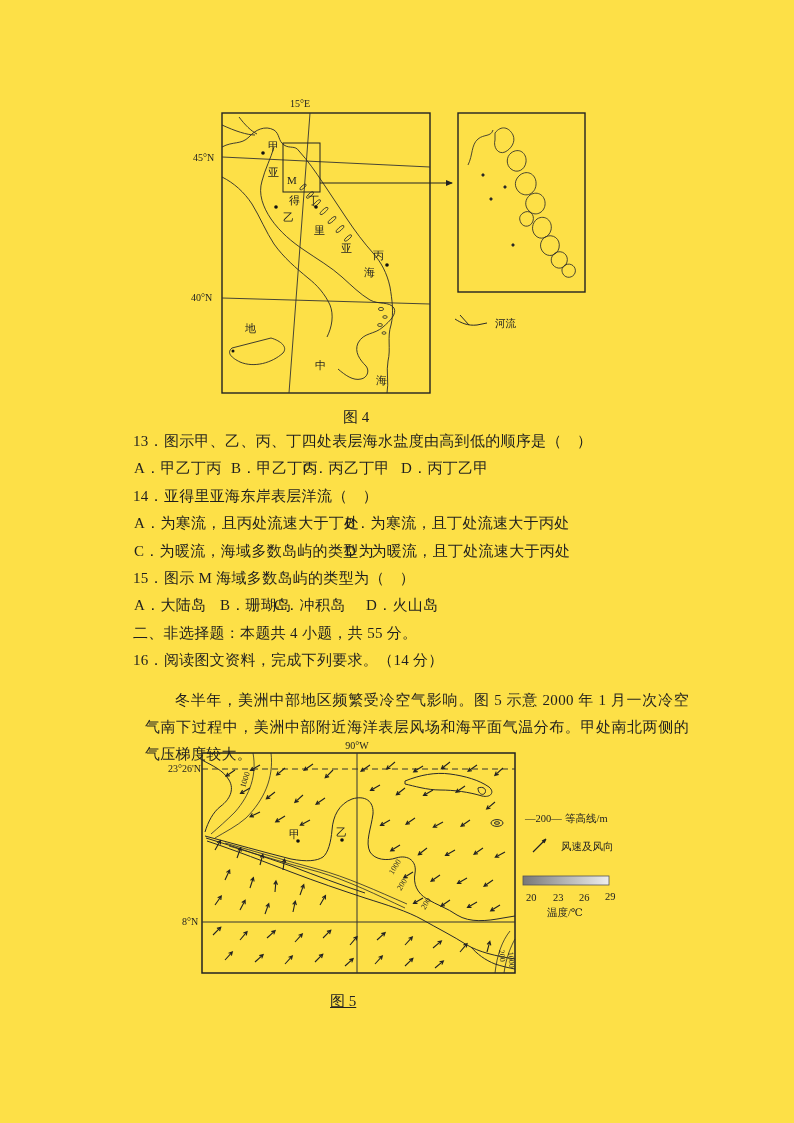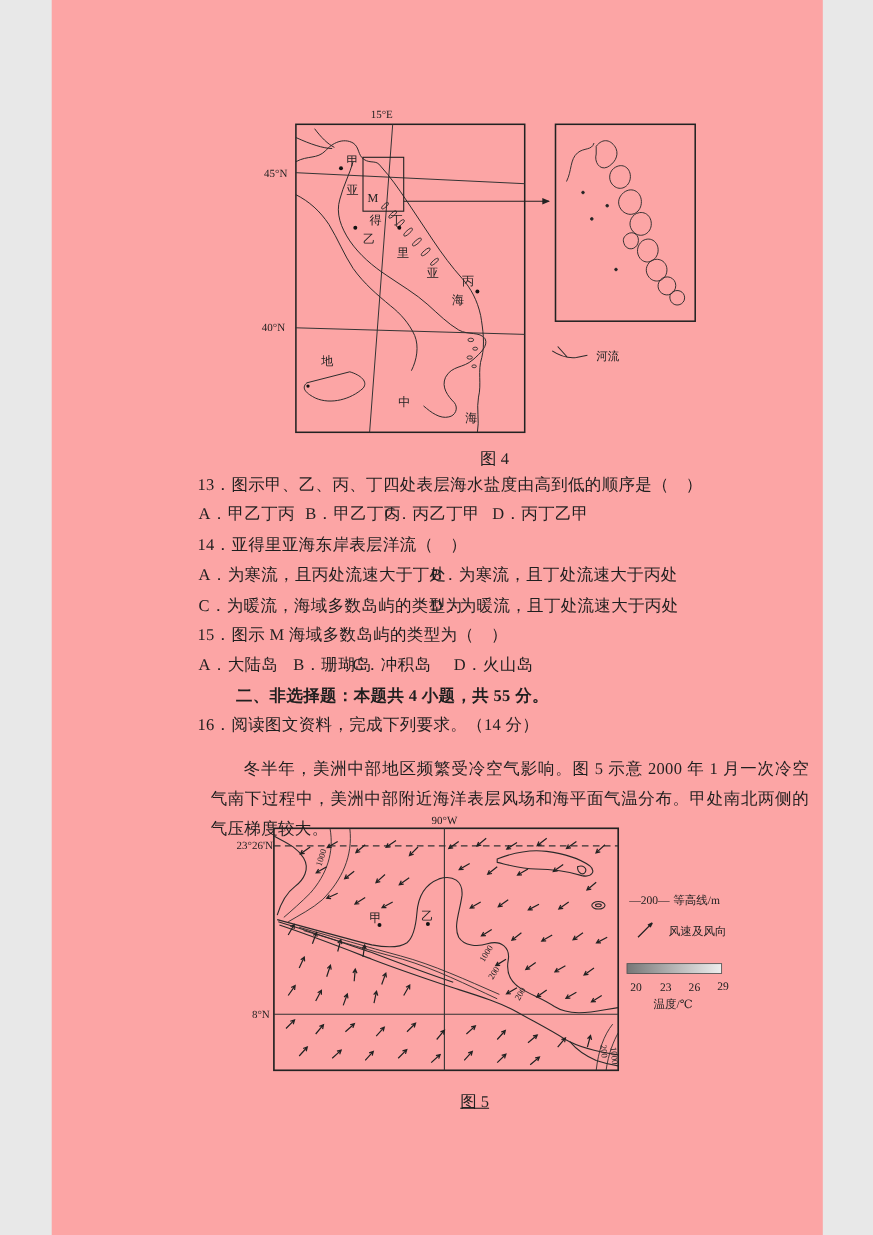--- a/index.html
+++ b/index.html
@@ -1,36 +1,36 @@
 <!DOCTYPE html>
 <html><head>
 <meta charset="utf-8">
 <style>
   html,body{margin:0;padding:0;background:#e8e8e8;}
   .page{
-    position:relative;width:701px;height:1123px;margin:0 auto;
-    background:#fca5a5;overflow:hidden;
+    position:relative;width:794px;height:1123px;margin:0 auto;
+    background:#fde047;overflow:hidden;
     font-family:"Liberation Serif","DejaVu Serif",serif;
     color:#1f1f1f;
   }
   .textblock{
     position:absolute;left:133px;top:428px;width:568px;
     font-size:15px;line-height:27.4px;letter-spacing:0.3px;
   }
   .line{height:27.4px;white-space:nowrap;}
   .optrow{position:relative;height:27.4px;}
   .optrow span{position:absolute;top:0;white-space:nowrap;}
-  .bold{font-weight:bold;margin-left:35px;}
+  .bold{font-weight:normal;}
   .para{
     line-height:27.4px;text-align:justify;text-indent:2em;
     white-space:normal;margin:12px;
   }
   .figwrap{position:absolute;}
   .figcaption{
-    position:absolute;font-size:15px;color:#222;text-align:center;
+    position:absolute;font-size:15px;color:#222;text-align:left;
   }
   svg text{
     font-family:"Liberation Serif","DejaVu Serif",serif;
     fill:#222;
   }
   .maplab{font-size:10px;}
   .ptlab{font-size:11px;}
   .contlab{font-size:8px;}
   .leglab{font-size:10.5px;}
 </style>

